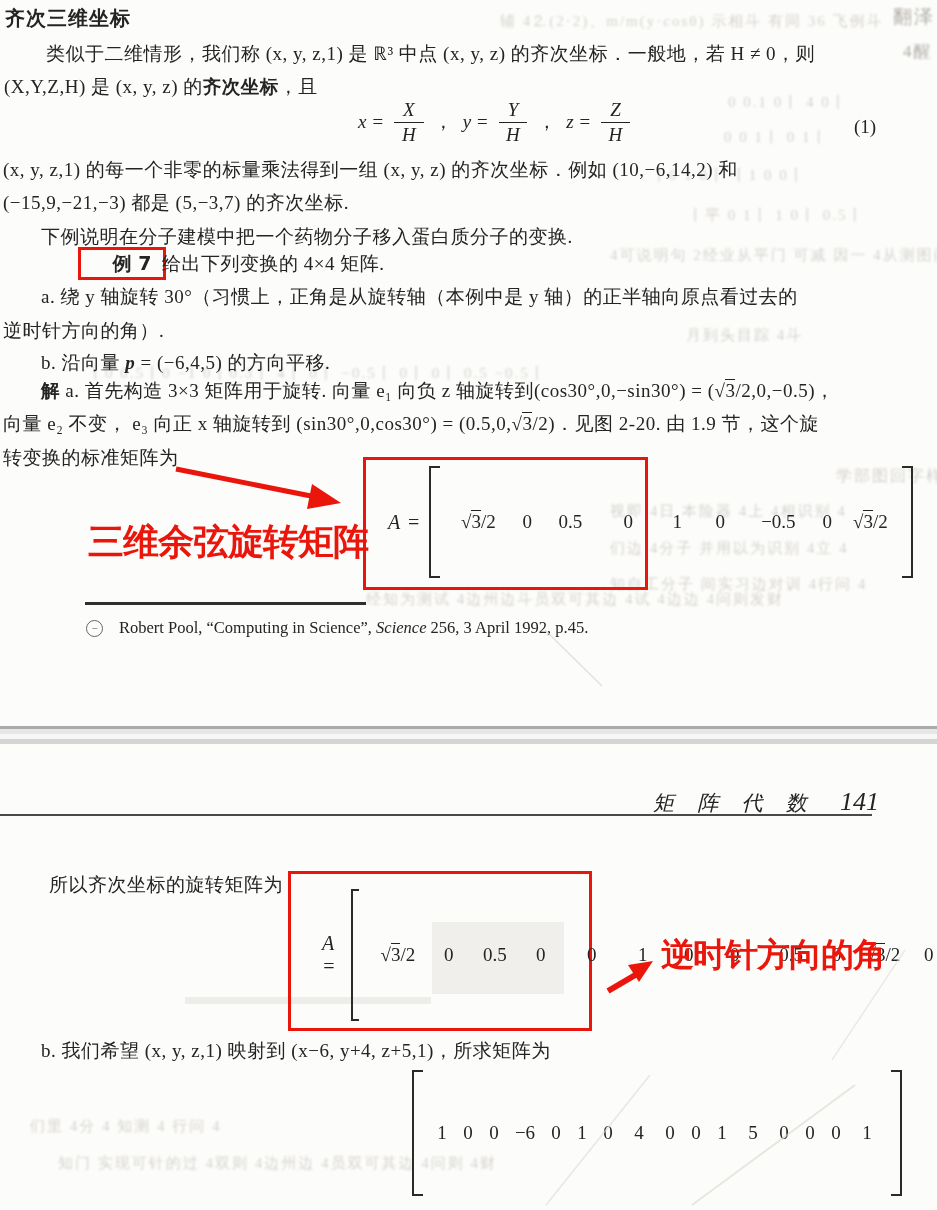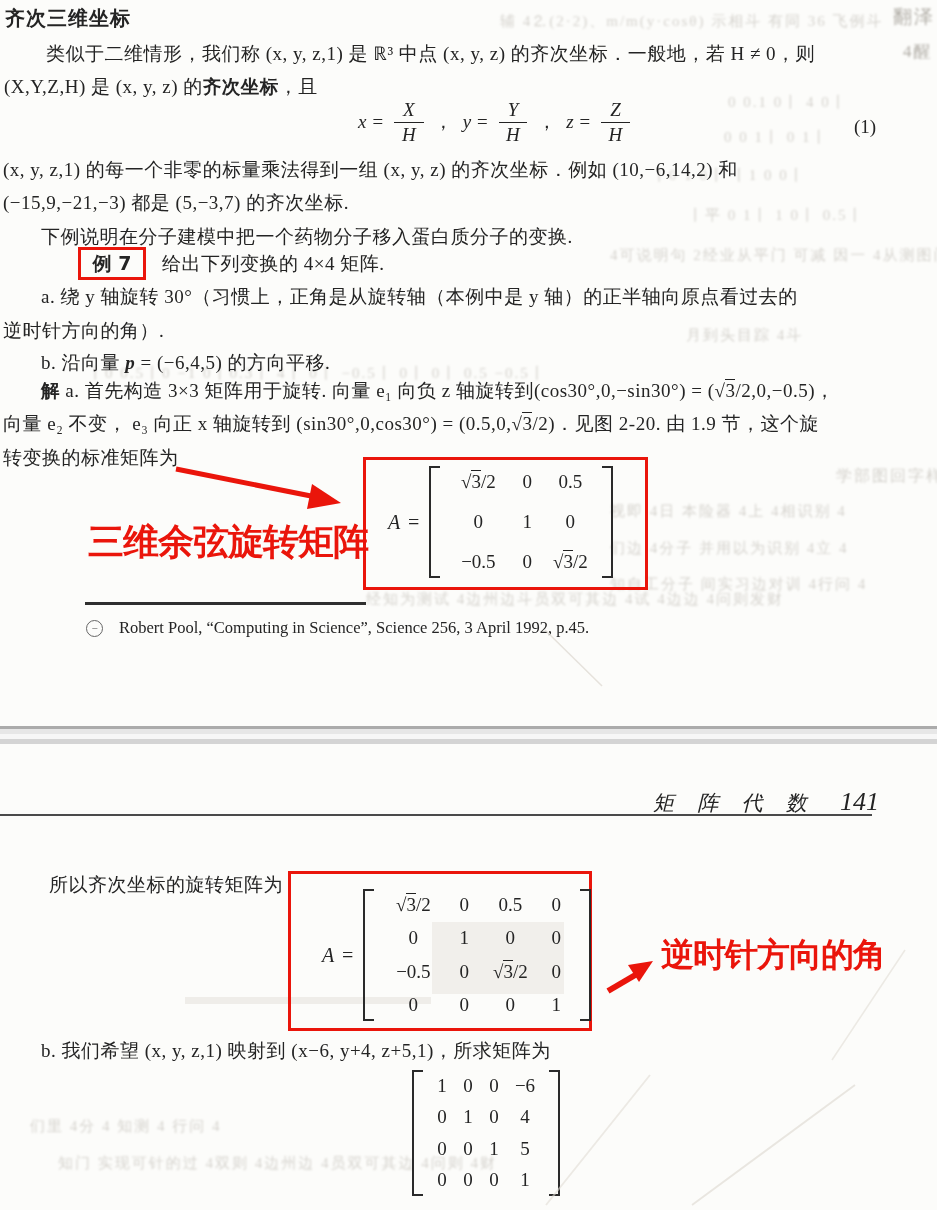--- a/index.html
+++ b/index.html
@@ -4,43 +4,43 @@
 <style>
   html,body{margin:0;padding:0;}
   body{
     width:937px;height:1210px;position:relative;overflow:hidden;
     background:#fcfcfa;color:#242424;
     font-family:"Liberation Serif", serif;
   }
   .line{position:absolute;font-size:19px;letter-spacing:.5px;white-space:nowrap;}
   .cjk-b{font-family:"DejaVu Sans",sans-serif;font-weight:bold;font-size:18.5px;}
   .bi{font-style:italic;font-weight:bold;}
-  .it{}
+  .it{font-style:italic;}
   .heading{position:absolute;left:5px;top:5px;font-size:20px;letter-spacing:1px;
     font-family:"DejaVu Sans",sans-serif;font-weight:bold;}
   
   .eq{position:absolute;left:358px;top:99px;display:flex;align-items:center;gap:10px;font-size:19px;}
   .eqt{font-style:italic;}
   .frac{display:inline-block;text-align:center;font-style:italic;line-height:1.15;}
   .fnum{display:block;border-bottom:1.6px solid #222;padding:0 9px 1px;}
   .fden{display:block;padding-top:1px;}
   .eqno{position:absolute;left:854px;top:116px;font-size:19px;}
   
   .red-box{position:absolute;border:3px solid #ea150b;}
   .ann{position:absolute;color:#ea150b;font-family:"DejaVu Sans",sans-serif;
        font-weight:bold;white-space:nowrap;letter-spacing:-1px;}
   .ex7-box{position:absolute;left:78px;top:247px;width:62px;height:27px;border:3px solid #ea150b;
-    display:flex;align-items:center;justify-content:center;}
+    display:flex;align-items:center;justify-content:center;padding-left:20px;}
   
   .matrix{position:absolute;display:flex;align-items:stretch;}
   .m-label{font-style:italic;font-size:20px;margin-right:8px;align-self:center;letter-spacing:1px;}
   .br{width:9px;border:2.2px solid #2a2a2a;}
   .br.l{border-right:none;}
   .br.r{border-left:none;}
-  .rows{display:flex;flex-direction:column;justify-content:space-between;padding:5px 6px;}
+  .rows{display:flex;flex-direction:row;justify-content:space-between;padding:5px 6px;}
   .mrow{display:flex;align-items:center;justify-content:center;}
   .mcell{text-align:center;font-size:19px;}
   .m1 .mcell:nth-child(1){width:64px}.m1 .mcell:nth-child(2){width:34px}.m1 .mcell:nth-child(3){width:52px}
   .m2 .mcell:nth-child(1){width:66px}.m2 .mcell:nth-child(2){width:36px}
   .m2 .mcell:nth-child(3){width:56px}.m2 .mcell:nth-child(4){width:36px}
   .m3 .mcell{width:26px}.m3 .mcell:nth-child(4){width:36px}
   .rt .ov{border-top:1.6px solid #222;}
   
   .rule{position:absolute;background:#2f2f2f;}
   .band{position:absolute;left:0;top:726px;width:937px;height:18px;

